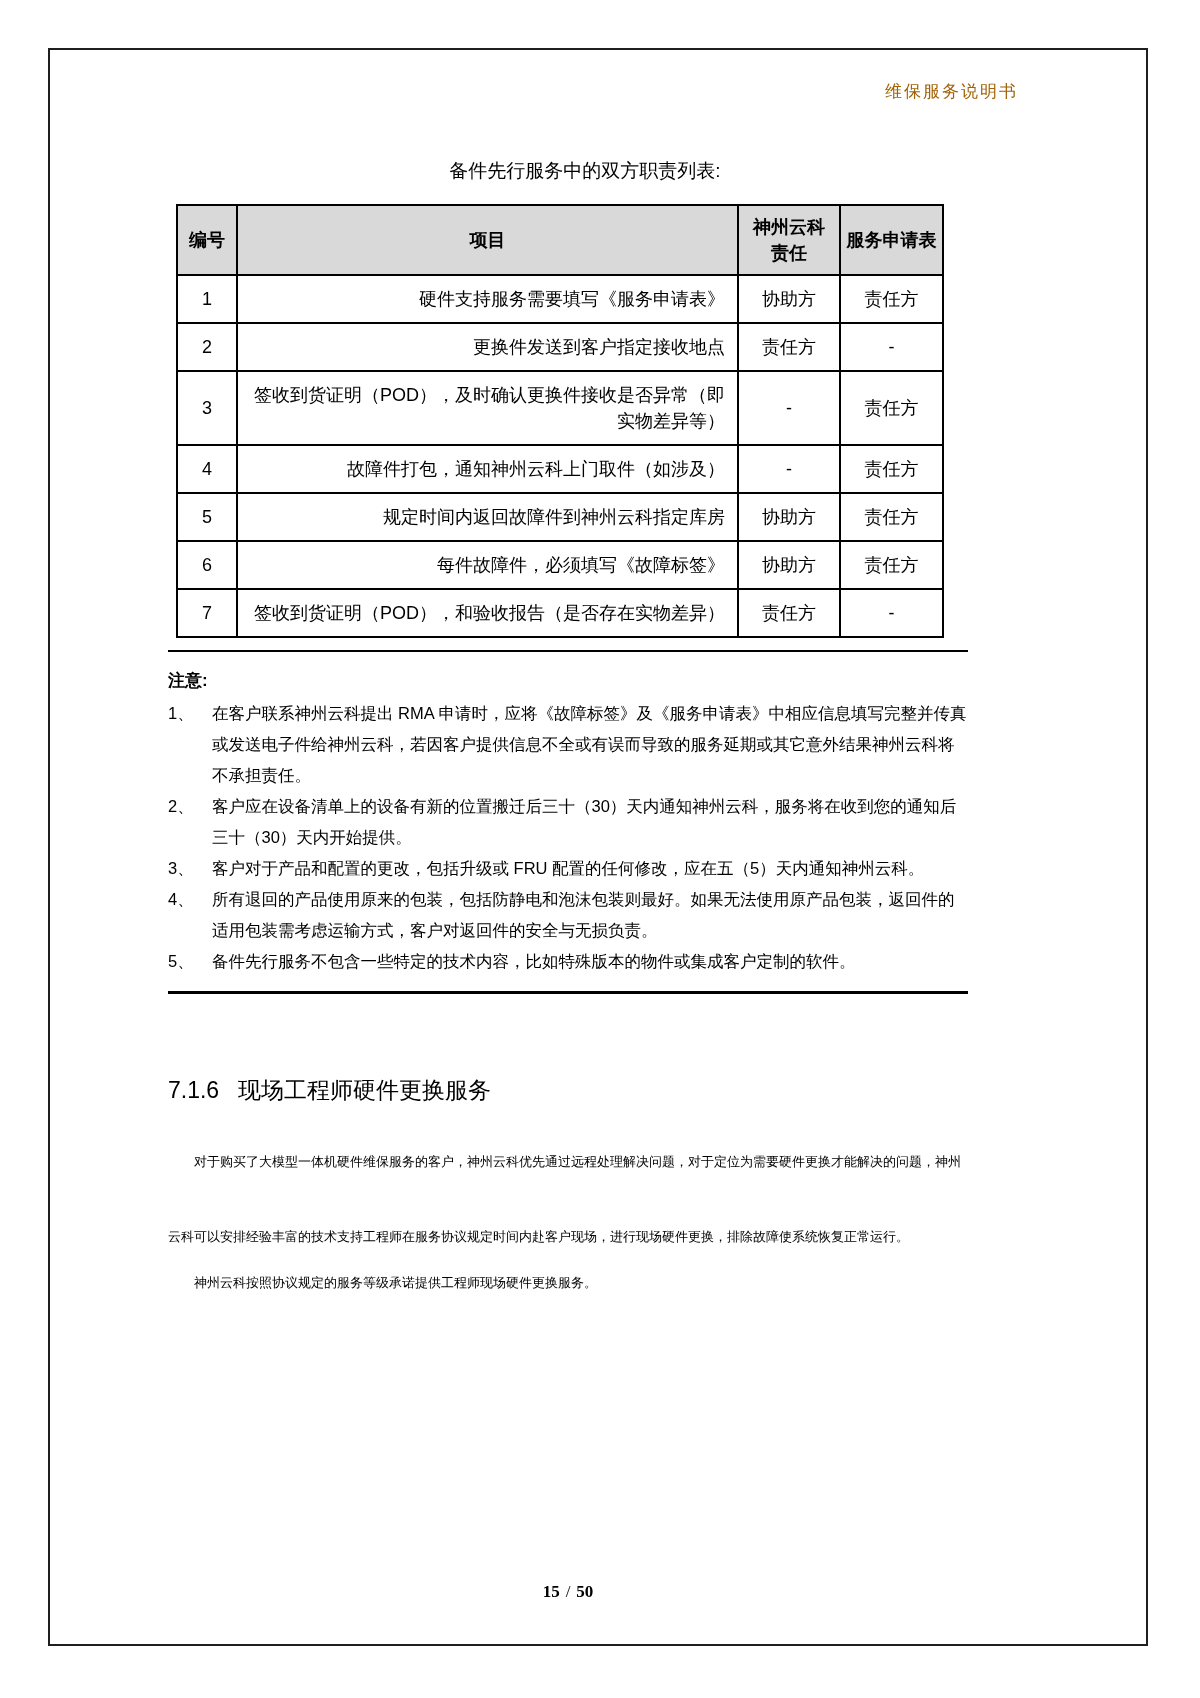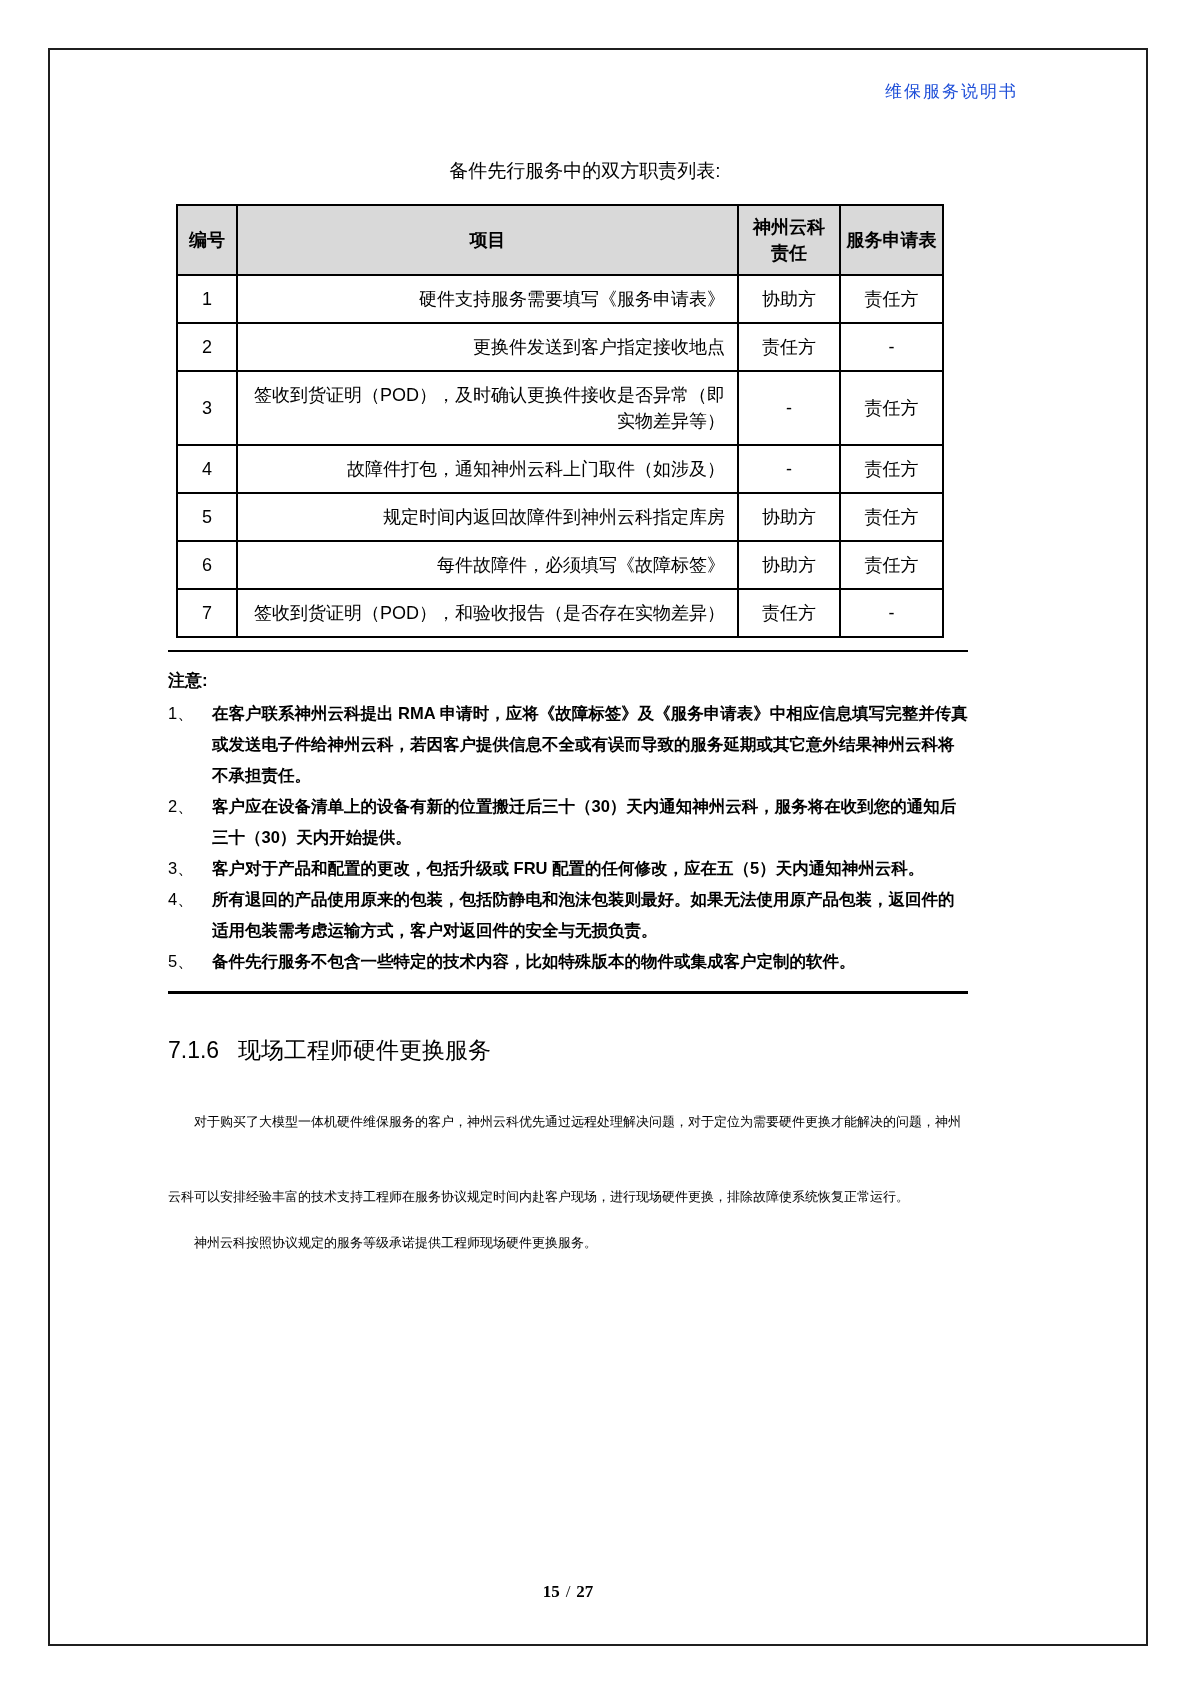--- a/index.html
+++ b/index.html
@@ -6,21 +6,21 @@
   body{
     width:1200px;height:1698px;position:relative;background:#ffffff;
     font-family:"Liberation Sans", sans-serif;color:#000;overflow:hidden;
   }
   .frame{
     position:absolute;left:48px;top:48px;width:1100px;height:1598px;
     border:2px solid #1f1f1f;box-sizing:border-box;
   }
   .doc-header{
     position:absolute;top:80px;right:182px;
-    font-family:"Liberation Serif", serif;font-size:17px;letter-spacing:2px;color:#1d4ed8;
+    font-family:"Liberation Serif", serif;font-size:17px;letter-spacing:2px;color:#a16207;
   }
   .content{position:absolute;left:168px;top:140px;width:800px;}
   .caption{margin:18px 0 20px 34px;font-size:19px;line-height:26px;text-align:center;}
   table.resp{
     border-collapse:collapse;width:766px;margin-left:8px;font-size:18px;table-layout:fixed;
   }
   table.resp th,table.resp td{
     border:2px solid #000;text-align:center;vertical-align:middle;line-height:26px;
     box-sizing:border-box;
   }
@@ -30,23 +30,23 @@
   th.pre{white-space:pre-line;}
   table.resp td{padding:10px 4px;}
   table.resp td.c-item{text-align:right;padding:10px 12px;}
   .rule{height:0;}
   .rule-thin{margin-top:12px;border-top:2.5px solid #000;}
   .rule-thick{margin-top:14px;border-top:3px solid #000;}
   .notes-label{margin:16px 0 4px 0;font-size:17px;font-weight:bold;line-height:26px;}
   .notes{list-style:none;margin:0;padding:0;font-size:16.5px;line-height:31px;}
   .note{display:flex;}
   .note-num{flex:0 0 44px;width:44px;}
-  .note-text{flex:1;font-weight:bold;}
+  .note-text{flex:1;}
   .section-heading{margin:40px 0 0 0;font-size:23px;font-weight:normal;line-height:32px;}
-  .sec-num{display:inline-block;min-width:70px;}
+  .sec-num{display:inline-block;min-width:70px;margin-top:40px;}
   .section-body{margin-top:18px;}
   .section-body p{font-size:13px;line-height:75px;margin:0;text-indent:2em;}
   .section-body p + p{margin-top:-29px;}
   .doc-footer{
     position:absolute;top:1582px;left:168px;width:800px;text-align:center;
     font-family:"Liberation Serif", serif;font-size:17px;font-weight:bold;
   }
   .doc-footer .sep{font-weight:normal;margin:0 6px;}
 </style>
 </head>
@@ -154,15 +154,15 @@
       <span class="sec-num">7.1.6</span><span class="sec-title">现场工程师硬件更换服务</span>
     </h3>
 
     <div class="section-body">
         <p class="body-para">对于购买了大模型一体机硬件维保服务的客户，神州云科优先通过远程处理解决问题，对于定位为需要硬件更换才能解决的问题，神州云科可以安排经验丰富的技术支持工程师在服务协议规定时间内赴客户现场，进行现场硬件更换，排除故障使系统恢复正常运行。</p>
         <p class="body-para">神州云科按照协议规定的服务等级承诺提供工程师现场硬件更换服务。</p>
       </div>
   </div>
 
   <div class="doc-footer">
-    <span>15</span><span class="sep">/</span><span>27</span>
+    <span>15</span><span class="sep">/</span><span>50</span>
   </div>
 </div>
 
 </body></html>

